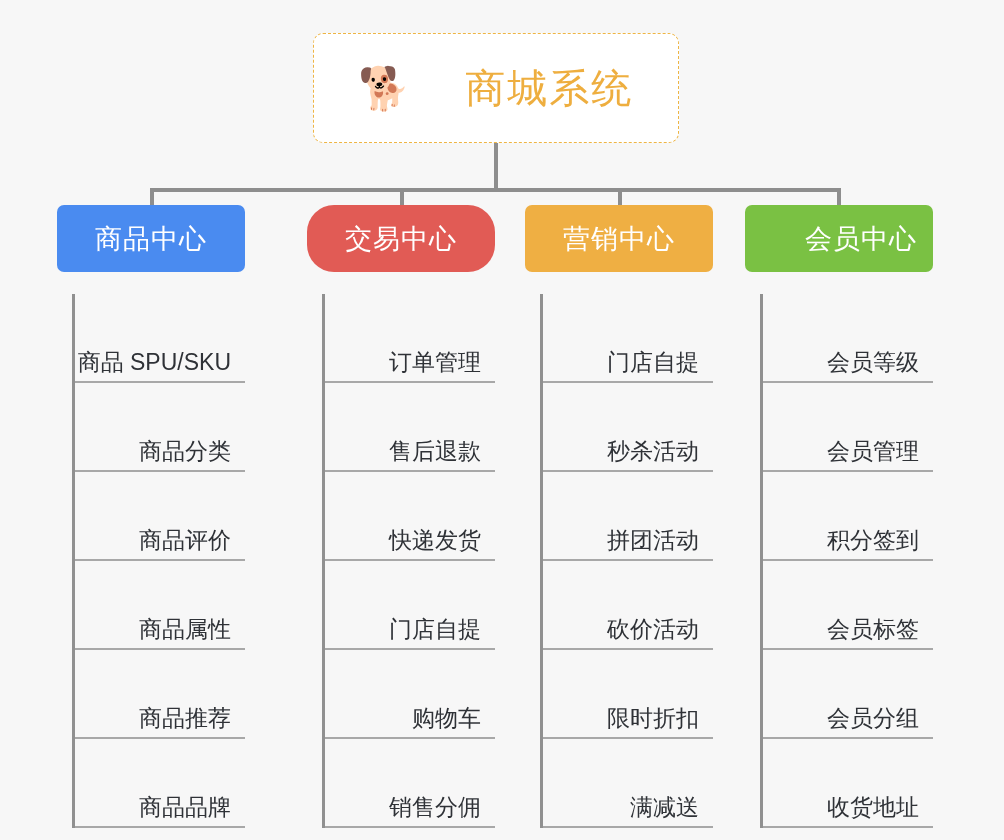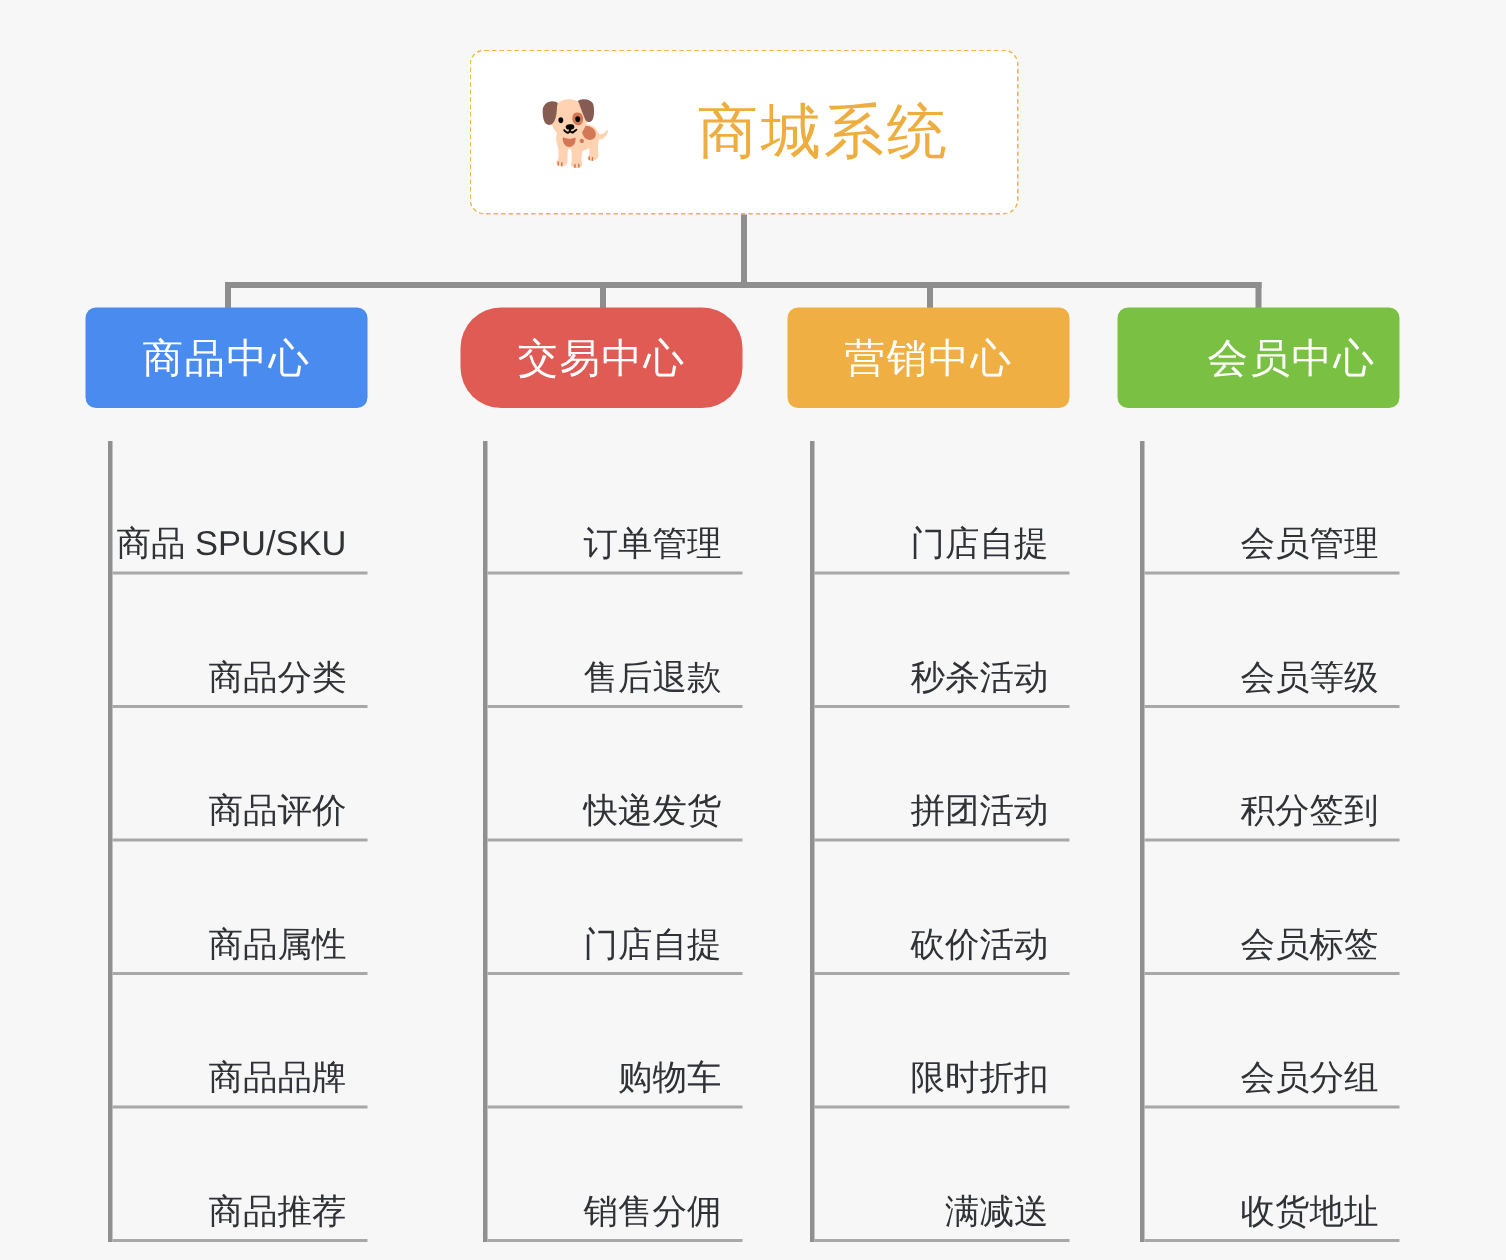--- a/index.html
+++ b/index.html
@@ -167,24 +167,24 @@
       <div class="leaf-item">
           <span class="leaf-label">商品分类</span>
         </div>
       <div class="leaf-item">
           <span class="leaf-label">商品评价</span>
         </div>
       <div class="leaf-item">
           <span class="leaf-label">商品属性</span>
         </div>
       <div class="leaf-item">
+          <span class="leaf-label">商品推荐</span>
+        </div>
+      <div class="leaf-item">
           <span class="leaf-label">商品品牌</span>
-        </div>
-      <div class="leaf-item">
-          <span class="leaf-label">商品推荐</span>
         </div>
     </div>
   </div>
 
   <div class="column col-2">
     <div class="col-header c-red">
       <span>交易中心</span>
     </div>
     <div class="col-branch">
       <div class="leaf-item">
@@ -233,26 +233,26 @@
         </div>
     </div>
   </div>
 
   <div class="column col-4">
     <div class="col-header c-green">
       <span>会员中心</span>
     </div>
     <div class="col-branch">
       <div class="leaf-item">
+          <span class="leaf-label">会员等级</span>
+        </div>
+      <div class="leaf-item">
           <span class="leaf-label">会员管理</span>
         </div>
       <div class="leaf-item">
-          <span class="leaf-label">会员等级</span>
-        </div>
-      <div class="leaf-item">
           <span class="leaf-label">积分签到</span>
         </div>
       <div class="leaf-item">
           <span class="leaf-label">会员标签</span>
         </div>
       <div class="leaf-item">
           <span class="leaf-label">会员分组</span>
         </div>
       <div class="leaf-item">
           <span class="leaf-label">收货地址</span>

